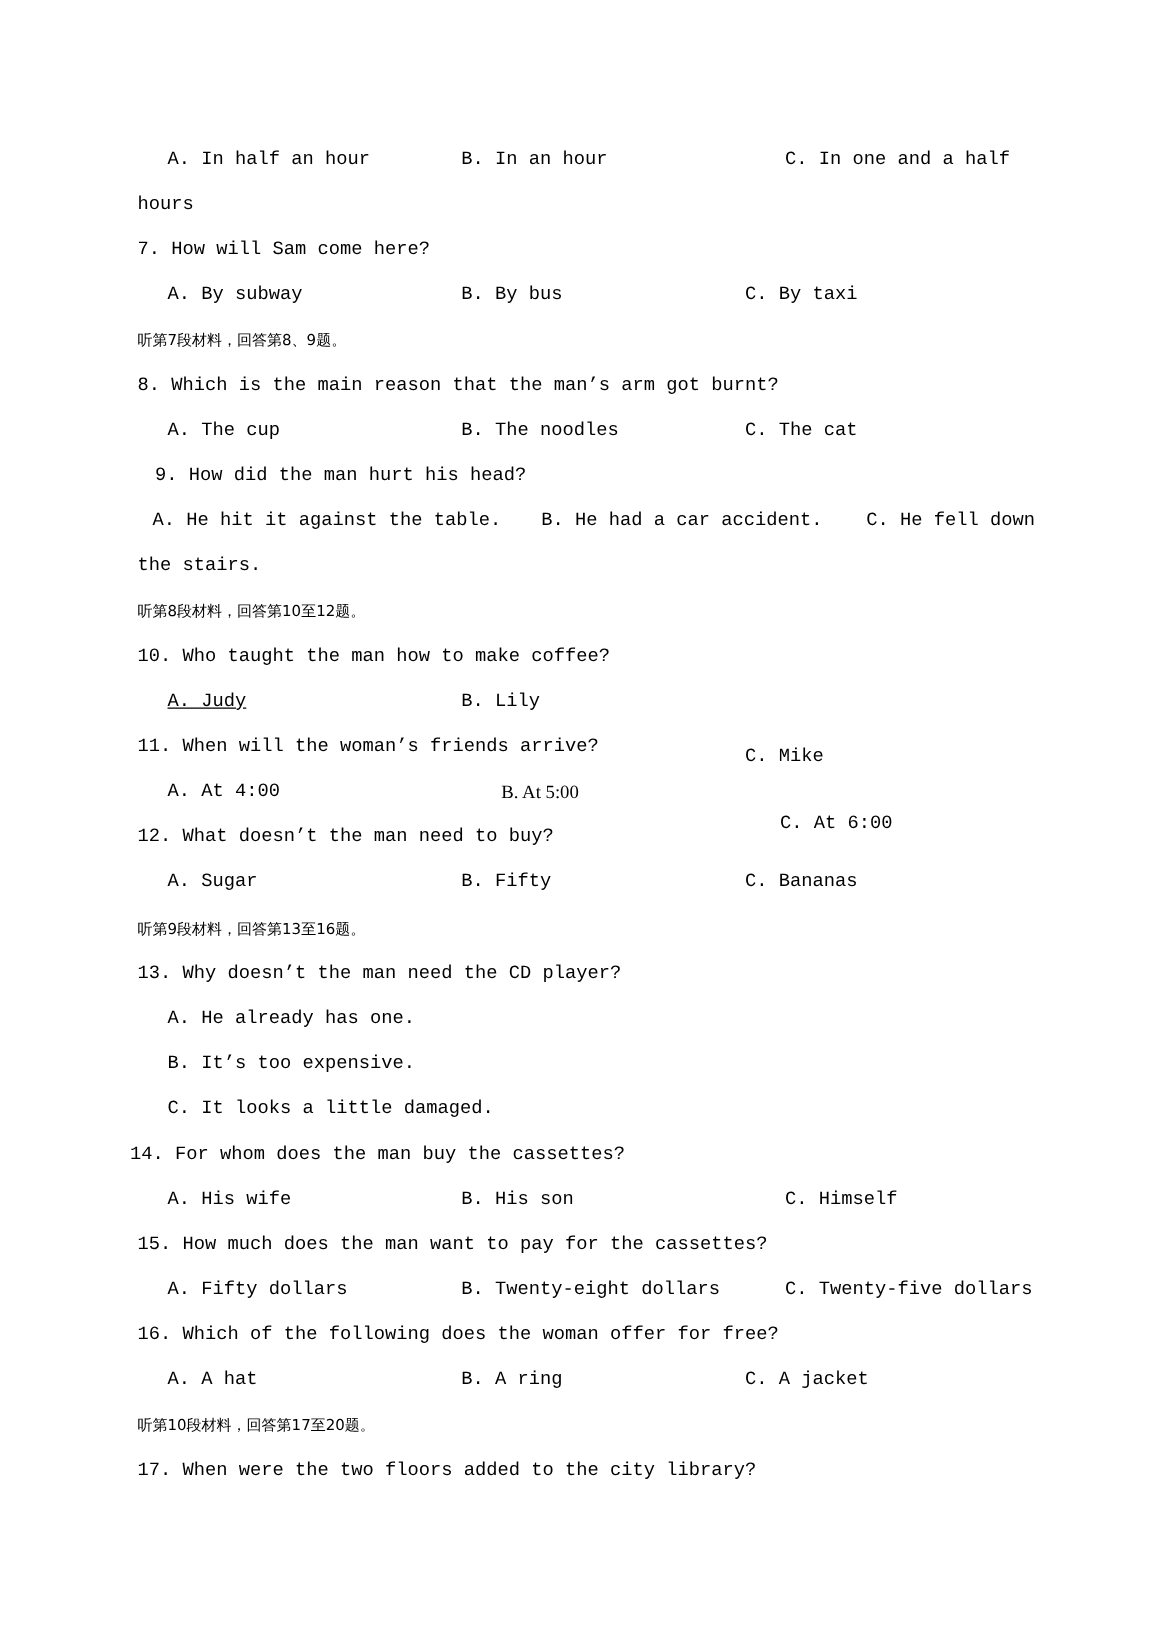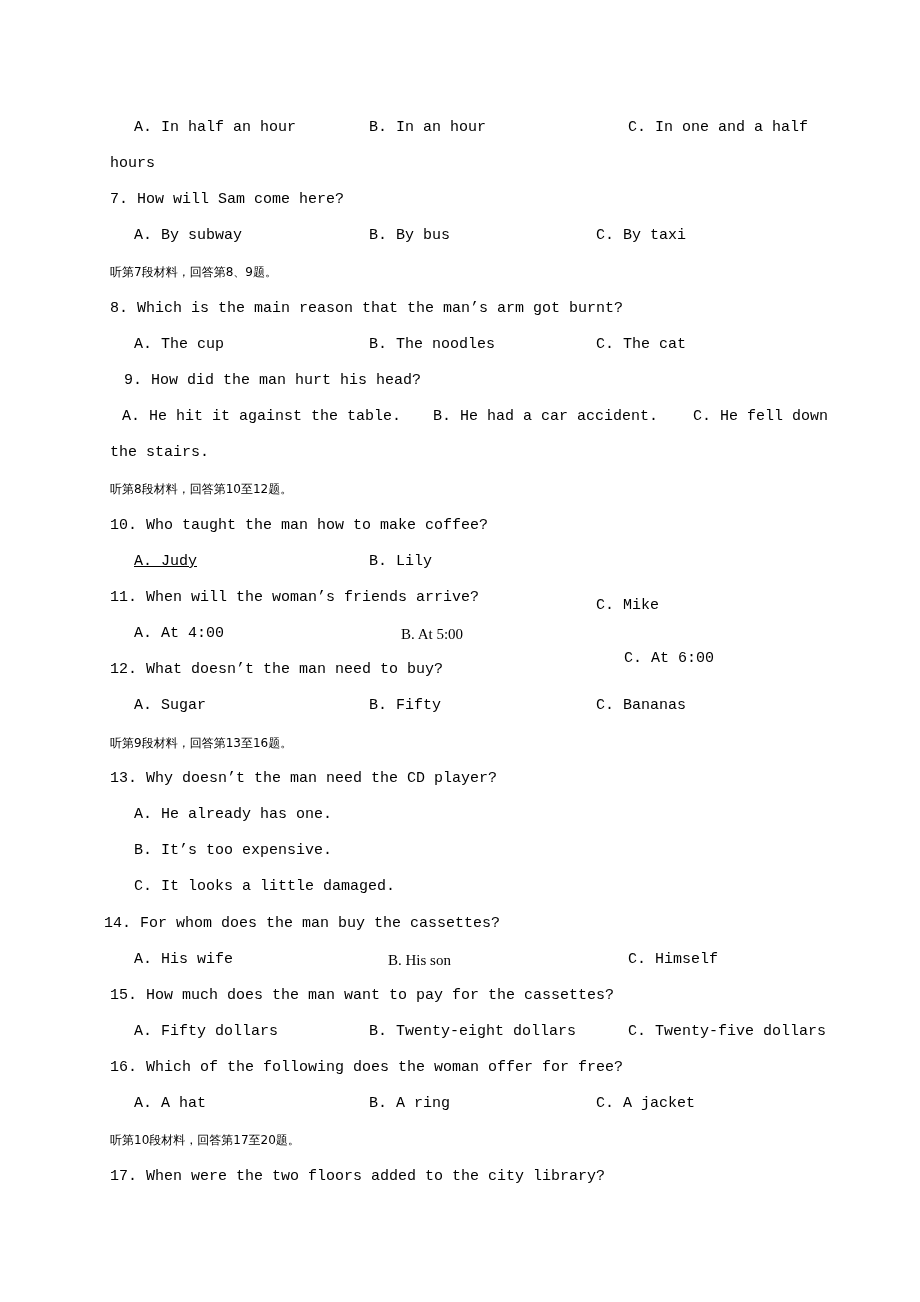--- a/index.html
+++ b/index.html
@@ -92,21 +92,21 @@
       <span style="left: 134px;">B. It’s too expensive.</span>
     </div>
     <div class="line" style="top: 876px;">
       <span style="left: 134px;">C. It looks a little damaged.</span>
     </div>
     <div class="line" style="top: 913px;">
       <span style="left: 104px;">14. For whom does the man buy the cassettes?</span>
     </div>
     <div class="line" style="top: 949px;">
       <span style="left: 134px;">A. His wife</span>
-      <span style="left: 388px; font-family: Liberation Serif, serif;">B. His son</span>
+      <span style="left: 369px;">B. His son</span>
       <span style="left: 628px;">C. Himself</span>
     </div>
     <div class="line" style="top: 985px;">
       <span style="left: 110px;">15. How much does the man want to pay for the cassettes?</span>
     </div>
     <div class="line" style="top: 1021px;">
       <span style="left: 134px;">A. Fifty dollars</span>
       <span style="left: 369px;">B. Twenty-eight dollars</span>
       <span style="left: 628px;">C. Twenty-five dollars</span>
     </div>

